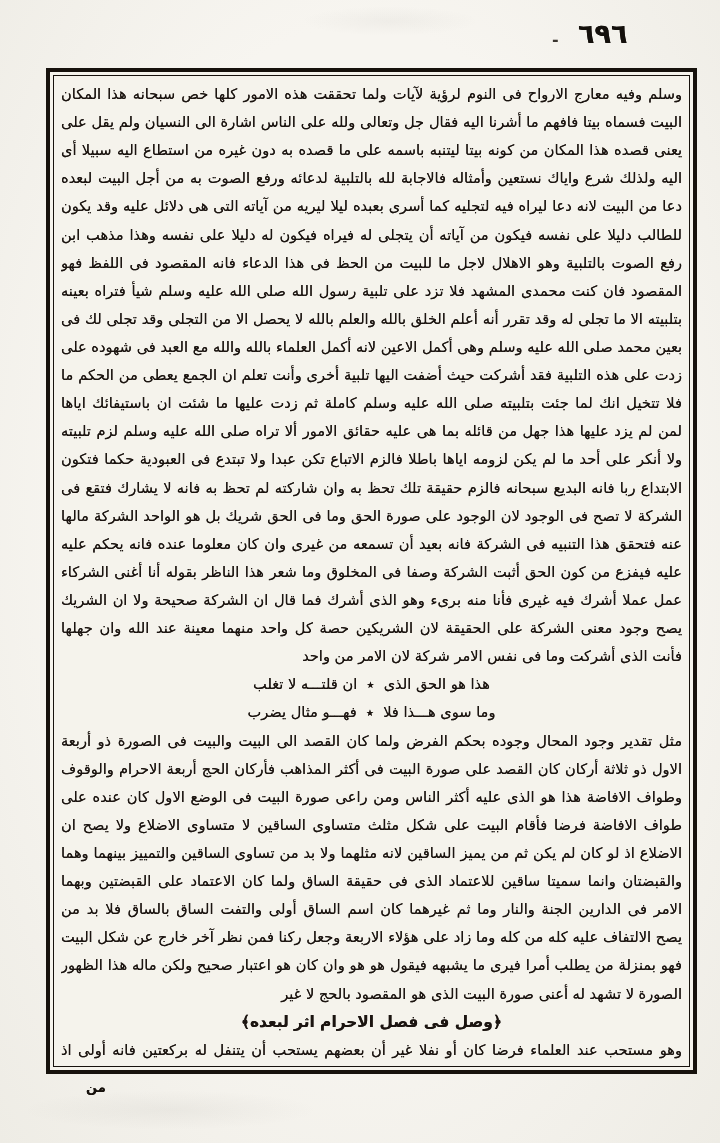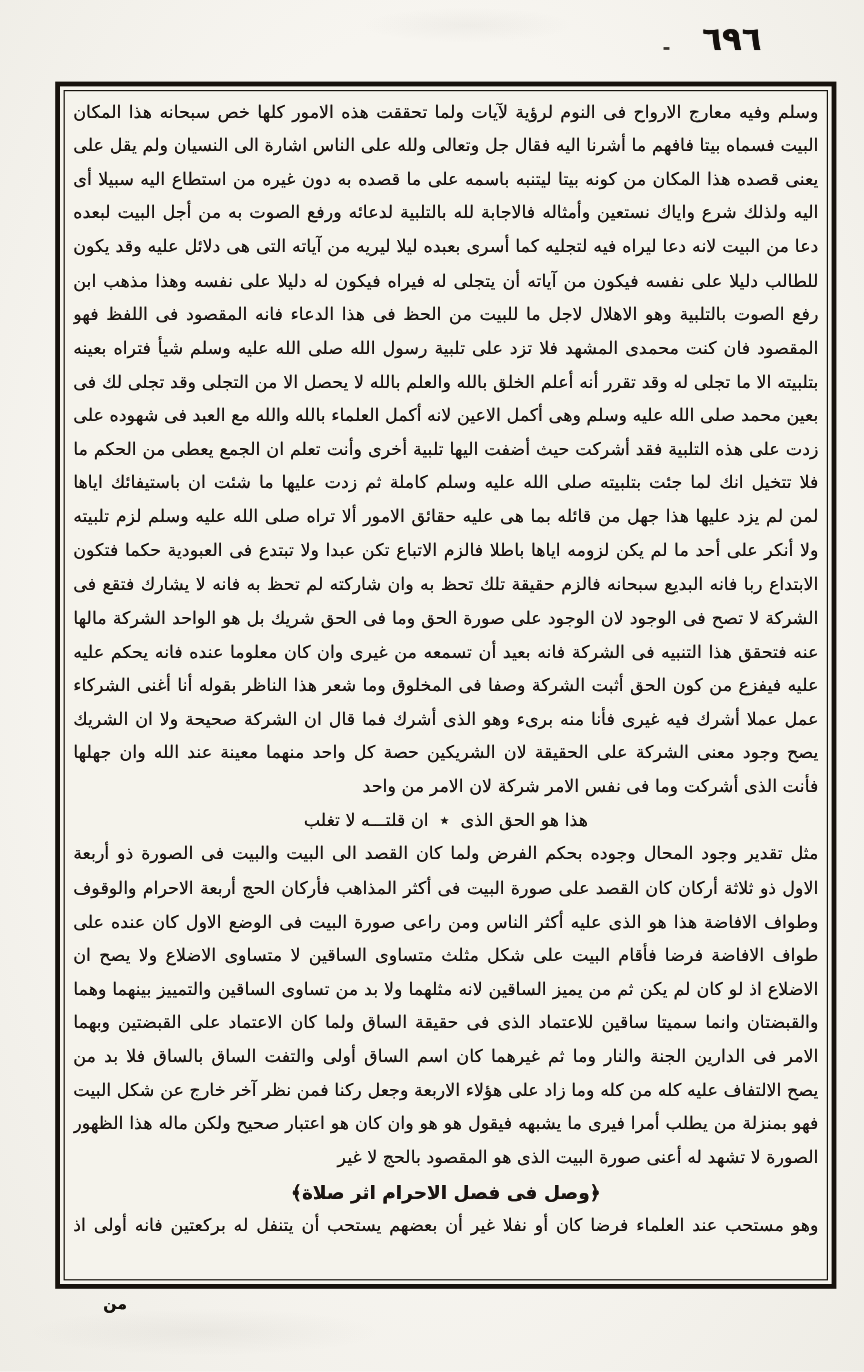--- a/index.html
+++ b/index.html
@@ -11,21 +11,21 @@
       radial-gradient(ellipse at 50% 45%, #f7f5f0 55%, #eeece5 100%);
     font-family: "DejaVu Sans", sans-serif;
     color: #1b1511;
   }
 
   
   .page-number {
     position: absolute;
     top: 18px; left: 578px; width: 64px;
     font-size: 27px; font-weight: bold;
-    text-align: center;
+    text-align: left;
     letter-spacing: 1px;
     color: #14100c;
     text-shadow: 0 0 0.6px #14100c;
   }
   .page-number-dash {
     position: absolute;
     top: 30px; left: 552px;
     font-size: 16px; font-weight: bold;
     color: #3a352f;
   }
@@ -118,29 +118,30 @@
         <div class="tline body">لمن لم يزد عليها هذا جهل من قائله بما هى عليه حقائق الامور ألا تراه صلى الله عليه وسلم لزم تلبيته تلك وما زاد عليها</div>
         <div class="tline body">ولا أنكر على أحد ما لم يكن لزومه اياها باطلا فالزم الاتباع تكن عبدا ولا تبتدع فى العبودية حكما فتكون بذلك</div>
         <div class="tline body">الابتداع ربا فانه البديع سبحانه فالزم حقيقة تلك تحظ به وان شاركته لم تحظ به فانه لا يشارك فتقع فى الجهل لان</div>
         <div class="tline body">الشركة لا تصح فى الوجود لان الوجود على صورة الحق وما فى الحق شريك بل هو الواحد الشركة مالها مصدر تصدر</div>
         <div class="tline body">عنه فتحقق هذا التنبيه فى الشركة فانه بعيد أن تسمعه من غيرى وان كان معلوما عنده فانه يحكم عليه الجبن الذى فطر</div>
         <div class="tline body">عليه فيفزع من كون الحق أثبت الشركة وصفا فى المخلوق وما شعر هذا الناظر بقوله أنا أغنى الشركاء عن الشرك فمن</div>
         <div class="tline body">عمل عملا أشرك فيه غيرى فأنا منه برىء وهو الذى أشرك فما قال ان الشركة صحيحة ولا ان الشريك موجود اذ لا</div>
         <div class="tline body">يصح وجود معنى الشركة على الحقيقة لان الشريكين حصة كل واحد منهما معينة عند الله وان جهلها الشريكان</div>
         <div class="tline short">فأنت الذى أشركت وما فى نفس الامر شركة لان الامر من واحد</div>
         <div class="tline verse">هذا هو الحق الذى&nbsp;&nbsp;٭&nbsp;&nbsp;ان قلتـــه لا تغلب</div>
+        <div class="tline verse">وما سوى هـــذا فلا&nbsp;&nbsp;٭&nbsp;&nbsp;فهـــو مثال يضرب</div>
         <div class="tline body">مثل تقدير وجود المحال وجوده بحكم الفرض ولما كان القصد الى البيت والبيت فى الصورة ذو أربعة أركان وفى الوضع</div>
         <div class="tline body">الاول ذو ثلاثة أركان كان القصد على صورة البيت فى أكثر المذاهب فأركان الحج أربعة الاحرام والوقوف والسعى</div>
         <div class="tline body">وطواف الافاضة هذا هو الذى عليه أكثر الناس ومن راعى صورة البيت فى الوضع الاول كان عنده على التثليث لم يرع</div>
         <div class="tline body">طواف الافاضة فرضا فأقام البيت على شكل مثلث متساوى الساقين لا متساوى الاضلاع ولا يصح ان يكون متساوى</div>
         <div class="tline body">الاضلاع اذ لو كان لم يكن ثم من يميز الساقين لانه مثلهما ولا بد من تساوى الساقين والتمييز بينهما وهما اليدان</div>
         <div class="tline body">والقبضتان وانما سميتا ساقين للاعتماد الذى فى حقيقة الساق ولما كان الاعتماد على القبضتين وبهما يرجع حكم</div>
         <div class="tline body">الامر فى الدارين الجنة والنار وما ثم غيرهما كان اسم الساق أولى والتفت الساق بالساق فلا بد من التساوى حتى</div>
         <div class="tline body">يصح الالتفاف عليه كله من كله وما زاد على هؤلاء الاربعة وجعل ركنا فمن نظر آخر خارج عن شكل البيت وصورته</div>
         <div class="tline body">فهو بمنزلة من يطلب أمرا فيرى ما يشبهه فيقول هو هو وان كان هو اعتبار صحيح ولكن ماله هذا الظهور فى الشبه لان</div>
         <div class="tline short">الصورة لا تشهد له أعنى صورة البيت الذى هو المقصود بالحج لا غير</div>
-        <div class="tline heading">﴿وصل فى فصل الاحرام اثر صلاة﴾</div>
+        <div class="tline heading">﴿وصل فى فصل الاحرام اثر لبعده﴾</div>
         <div class="tline body">وهو مستحب عند العلماء فرضا كان أو نفلا غير أن بعضهم يستحب أن يتنفل له بركعتين فانه أولى اذ كانت السنة</div>
       </div>
   </div>
 </div>
 
 <div class="catchword">من</div>
 
 </body></html>

